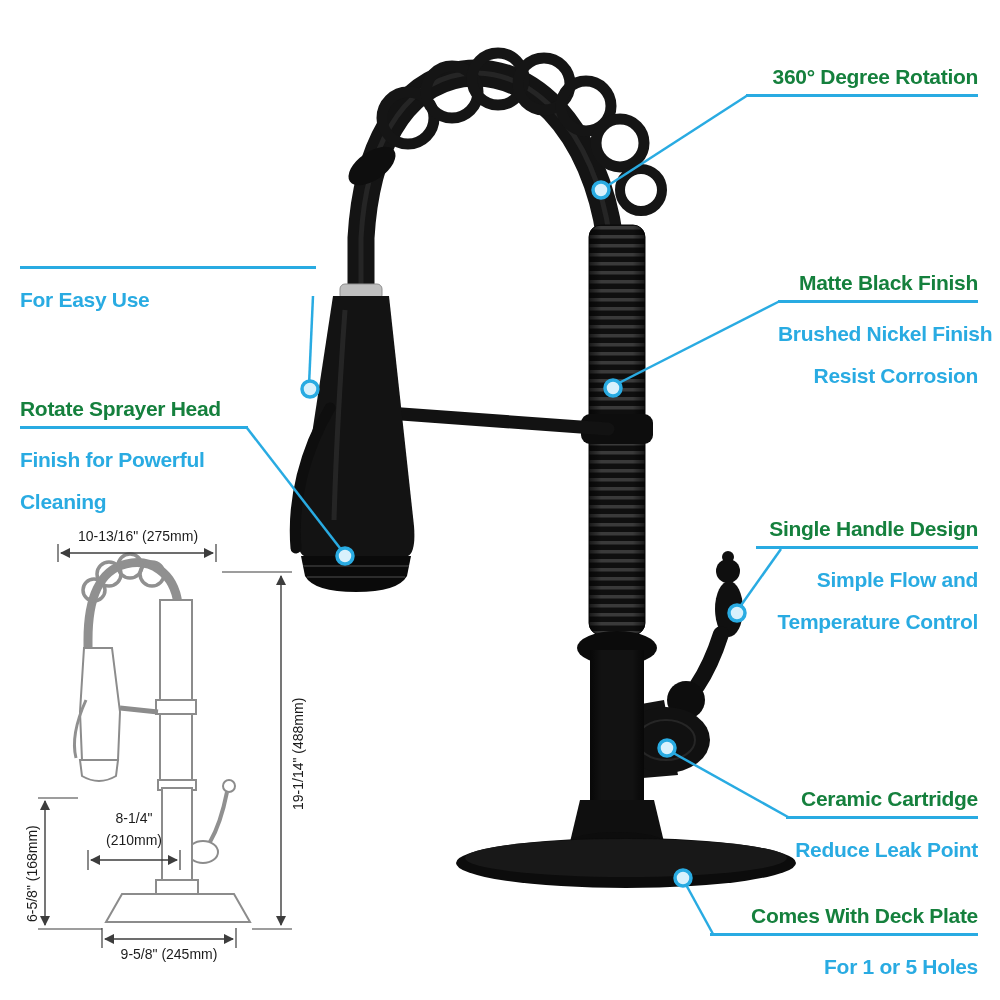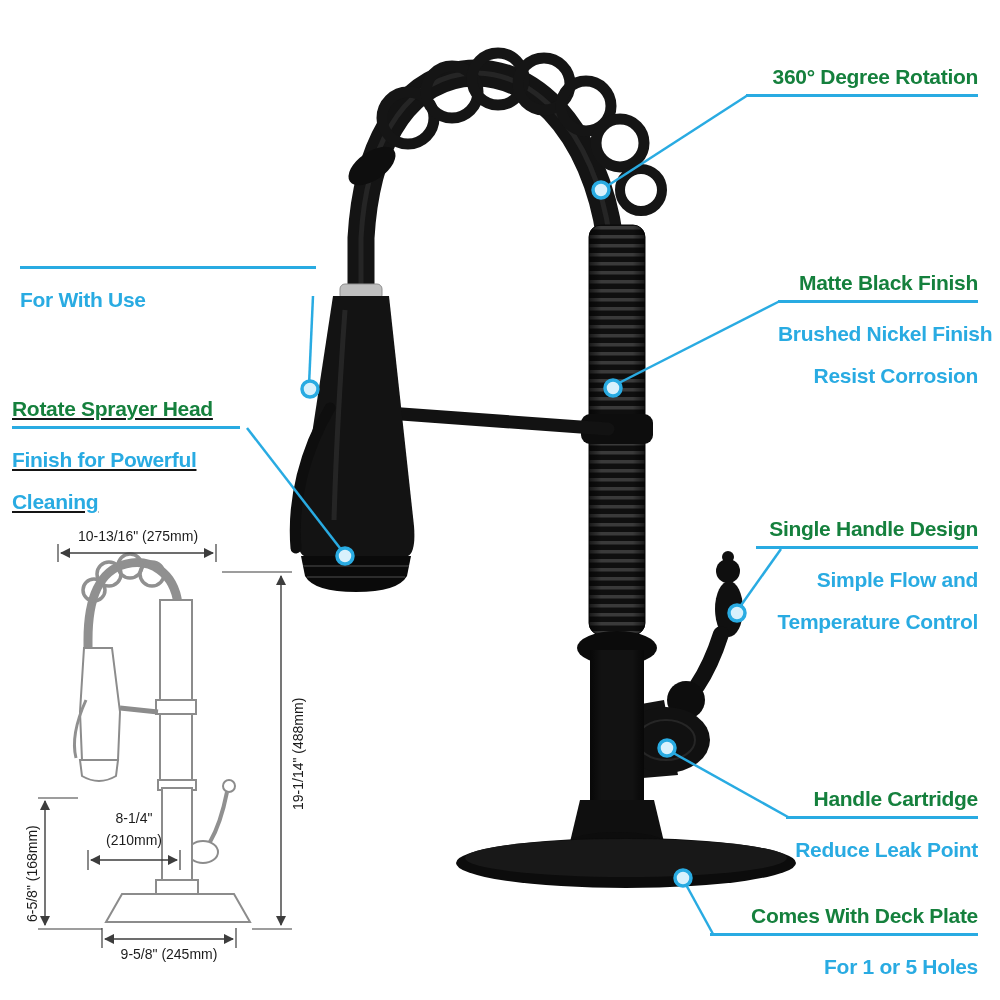--- a/index.html
+++ b/index.html
@@ -191,37 +191,37 @@
 </div>
 
 <div class="callout right" style="top:518px; right:22px; width:222px;">
   <div class="title">Single Handle Design</div>
   <div class="rule"></div>
   <div class="sub">Simple Flow and</div>
   <div class="sub">Temperature Control</div>
 </div>
 
 <div class="callout right" style="top:788px; right:22px; width:192px;">
-  <div class="title">Handle Cartridge</div>
+  <div class="title">Ceramic Cartridge</div>
   <div class="rule"></div>
   <div class="sub">Reduce Leak Point</div>
 </div>
 
 <div class="callout right" style="top:905px; right:22px; width:268px;">
   <div class="title">Comes With Deck Plate</div>
   <div class="rule"></div>
   <div class="sub">For 1 or 5 Holes</div>
 </div>
 
 <div class="callout" style="top:266px; left:20px; width:296px;">
   <div class="rule"></div>
-  <div class="sub">For With Use</div>
-</div>
-
-<div class="callout" style="top:398px; left:12px; width:228px;text-decoration:underline;">
+  <div class="sub">For Easy Use</div>
+</div>
+
+<div class="callout" style="top:398px; left:20px; width:228px;">
   <div class="title">Rotate Sprayer Head</div>
   <div class="rule"></div>
   <div class="sub">Finish for Powerful</div>
   <div class="sub">Cleaning</div>
 </div>
 
 <div class="dim-label center" style="left:60px; top:528px; width:156px;">10-13/16" (275mm)</div>
 <div class="dim-label v" style="left:290px; top:810px;">19-1/14" (488mm)</div>
 <div class="dim-label v" style="left:24px; top:922px;">6-5/8" (168mm)</div>
 <div class="dim-label center" style="left:86px; top:810px; width:96px;">8-1/4"</div>

